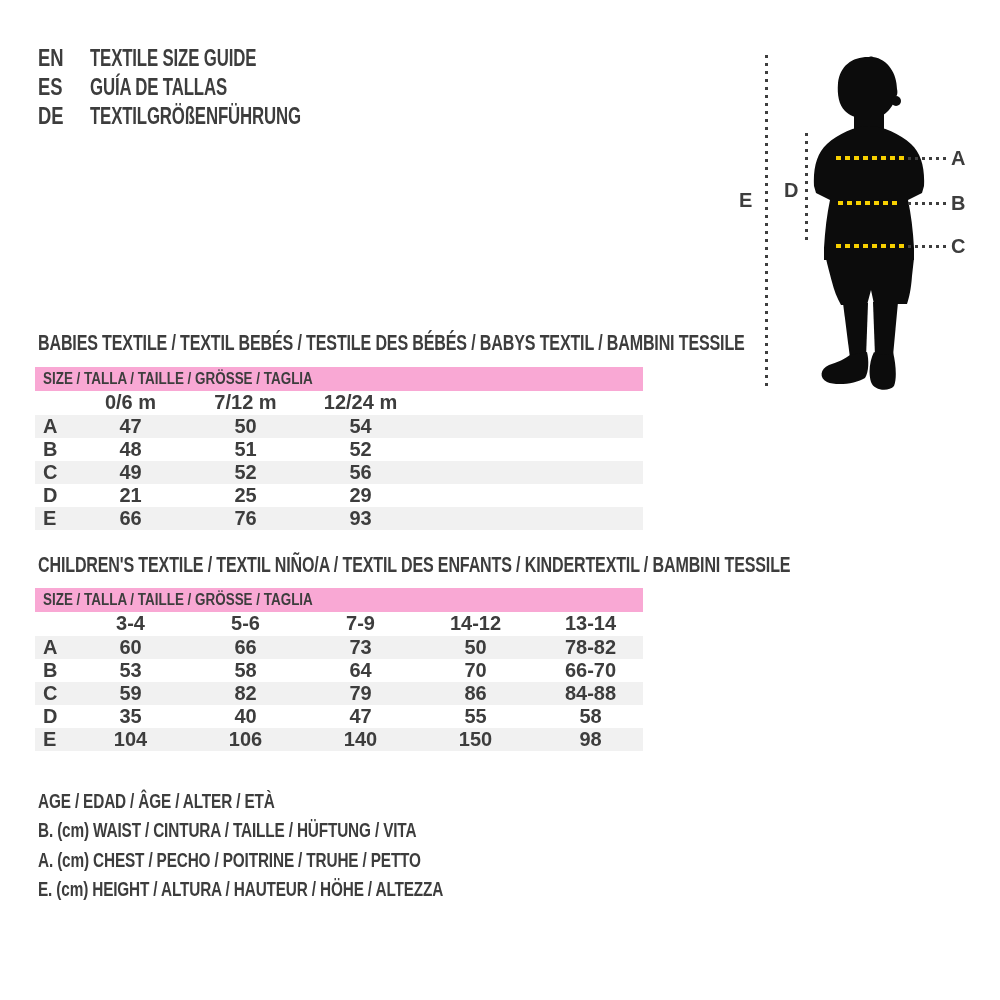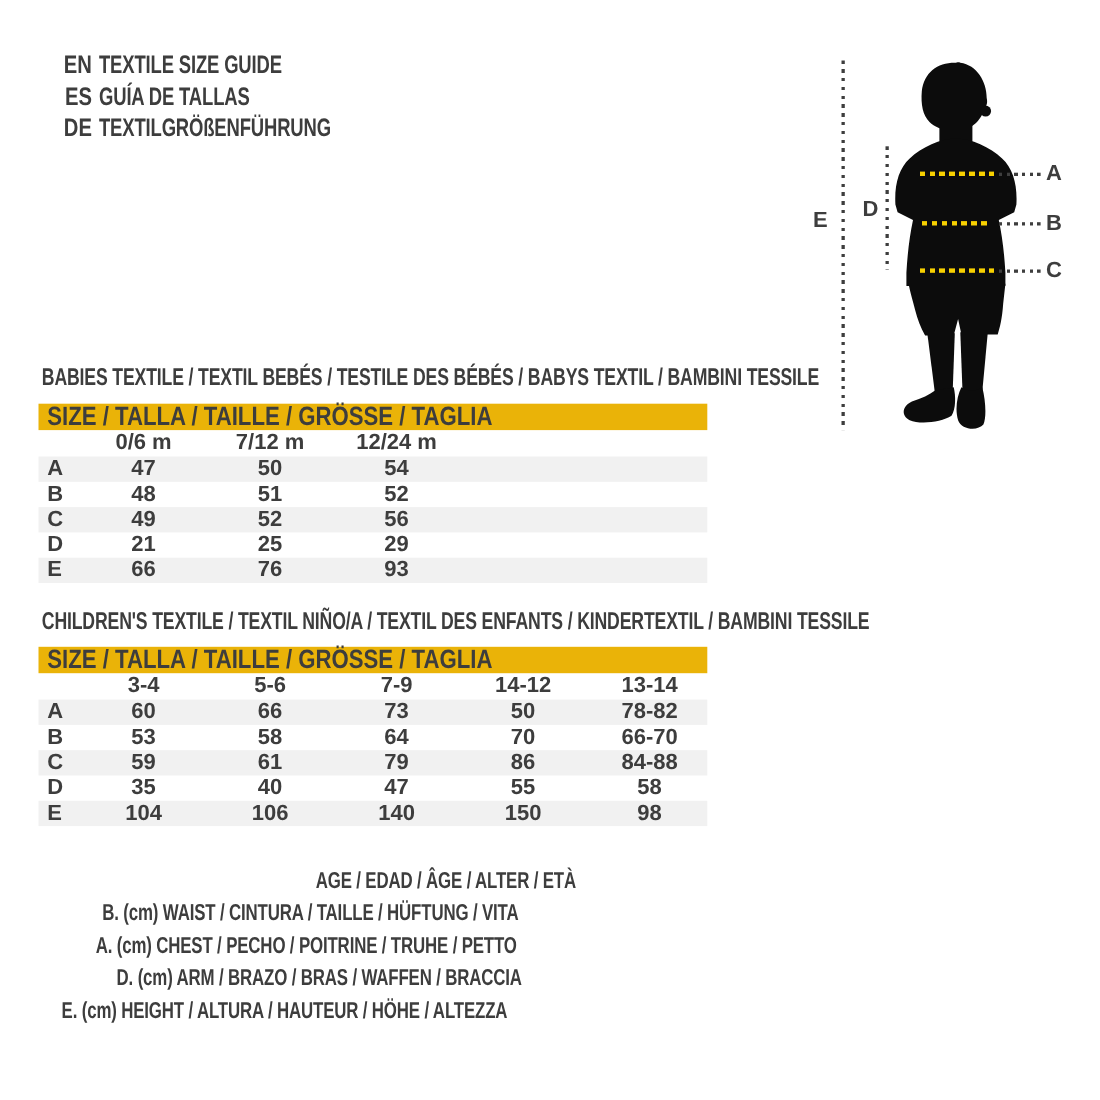--- a/index.html
+++ b/index.html
@@ -3,21 +3,21 @@
 <meta charset="utf-8">
 <style>
   html,body { margin:0; padding:0; }
   body {
     width:1000px; height:1000px; background:#ffffff;
     font-family:"Liberation Sans", sans-serif;
     font-weight:bold; color:#3d3d3d;
     -webkit-font-smoothing:antialiased;
   }
   .page { position:relative; width:1000px; height:1000px; overflow:hidden; background:#fff; }
-  .abs { position:absolute;text-align:right; }
+  .abs { position:absolute; }
 
   
   .cond   { display:inline-block; transform:scaleX(0.73); transform-origin:0 50%; white-space:nowrap; letter-spacing:-0.2px; }
   .cond85 { display:inline-block; transform:scaleX(0.84); transform-origin:0 50%; white-space:nowrap; }
 
   
   .langs { left:38px; top:44px; }
   .hline { display:flex; align-items:center; height:29px; font-size:23px; }
   .hline .code  { width:52px; flex:0 0 52px; }
   .hline .code span { display:inline-block; transform:scaleX(0.8); transform-origin:0 50%; }
@@ -30,29 +30,29 @@
   .kdots { position:absolute; height:3px; z-index:3;
            background:repeating-linear-gradient(90deg,#3e3e3e 0 3px,transparent 3px 7px); }
   .figlabel { position:absolute; font-size:20px; z-index:4; }
   .sil { position:absolute; left:810px; top:52px; z-index:1; }
 
   
   .sec-title { position:absolute; left:38px; font-size:22px; height:24px; line-height:24px; }
 
   
   .tbl { position:absolute; left:35px; width:608px; font-size:20px; }
-  .size-bar { height:24px; line-height:24px; background:#eab308; padding-left:8px; font-size:24px; }
+  .size-bar { height:24px; line-height:24px; background:#f9a8d4; padding-left:8px; font-size:16px; }
   .row { display:flex; align-items:flex-start; height:23px; }
   .row.colhead { height:24px; }
   .row.stripe { background:#f1f1f1; }
   .lab { flex:0 0 30px; width:30px; padding-left:8px; }
   .c   { flex:0 0 115px; width:115px; text-align:center; }
 
   
-  .legend { left:56px; top:786px;text-decoration:underline; }
+  .legend { left:38px; top:786px;text-decoration:underline; }
   .legend-line { height:29.4px; line-height:29.4px; font-size:21px; }
 </style>
 </head>
 <body>
 
 <div class="page">
 
   <section class="abs langs">
     <div class="hline">
       <span class="code"><span>EN</span></span>
@@ -180,21 +180,21 @@
       <span class="lab">B</span>
       <span class="c">53</span>
       <span class="c">58</span>
       <span class="c">64</span>
       <span class="c">70</span>
       <span class="c">66-70</span>
     </div>
     <div class="row stripe">
       <span class="lab">C</span>
       <span class="c">59</span>
-      <span class="c">61</span>
+      <span class="c">82</span>
       <span class="c">79</span>
       <span class="c">86</span>
       <span class="c">84-88</span>
     </div>
     <div class="row">
       <span class="lab">D</span>
       <span class="c">35</span>
       <span class="c">40</span>
       <span class="c">47</span>
       <span class="c">55</span>
@@ -207,17 +207,16 @@
       <span class="c">140</span>
       <span class="c">150</span>
       <span class="c">98</span>
     </div>
   </div>
 
   <section class="abs legend">
     <div class="legend-line"><span class="cond">AGE / EDAD / ÂGE / ALTER / ETÀ</span></div>
     <div class="legend-line"><span class="cond">B. (cm) WAIST / CINTURA / TAILLE / HÜFTUNG / VITA</span></div>
     <div class="legend-line"><span class="cond">A. (cm) CHEST / PECHO / POITRINE / TRUHE / PETTO</span></div>
-    <div class="legend-line"><span class="cond">D. (cm) ARM / BRAZO / BRAS / WAFFEN / BRACCIA</span></div>
     <div class="legend-line"><span class="cond">E. (cm) HEIGHT / ALTURA / HAUTEUR / HÖHE / ALTEZZA</span></div>
   </section>
 
 </div>
 
 </body></html>

